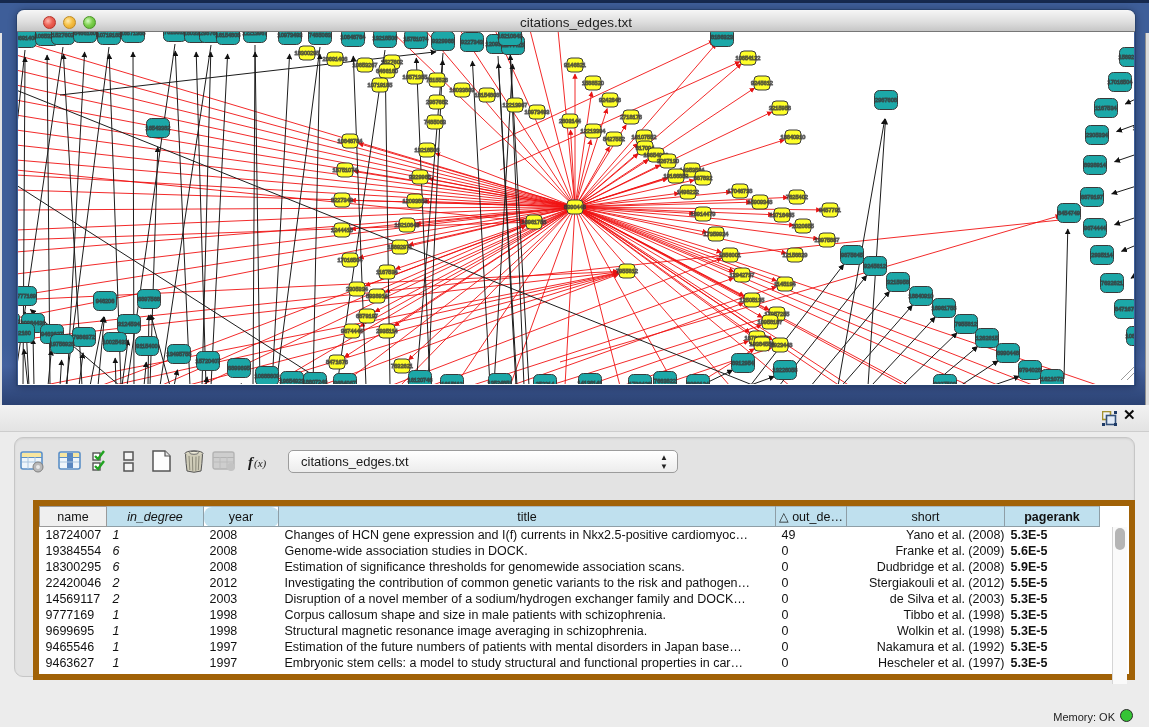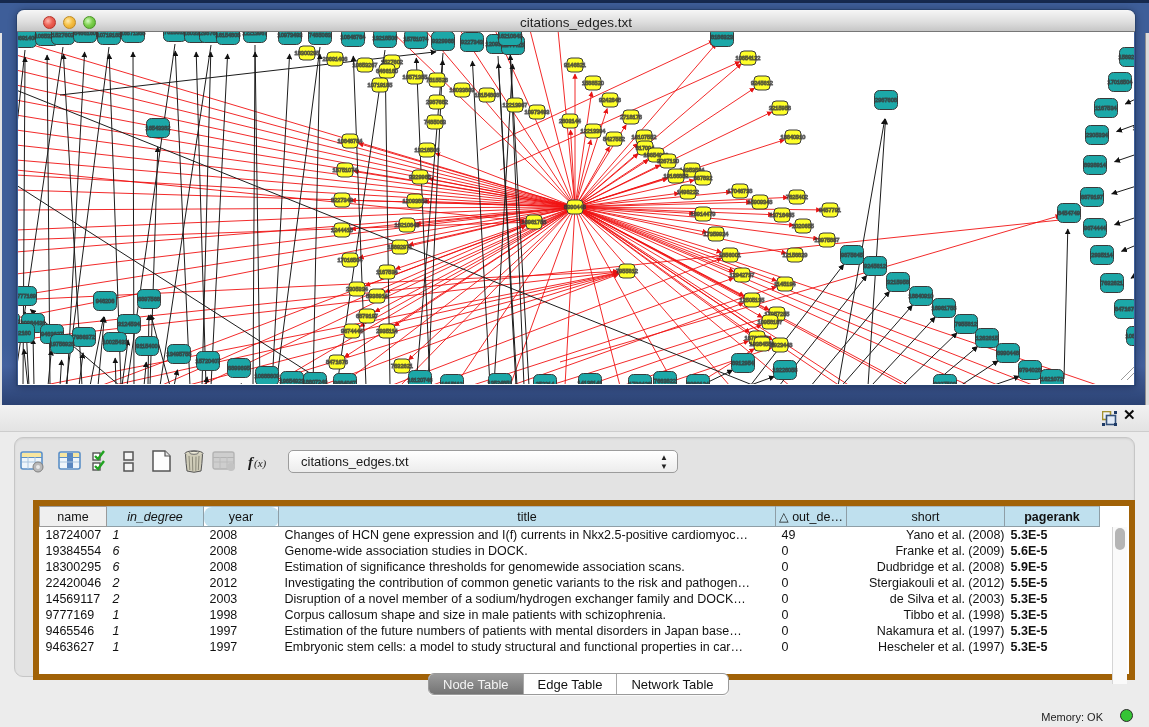--- a/index.html
+++ b/index.html
@@ -66,21 +66,21 @@
 #vsb .th { position:absolute; left:2px; top:1px; width:10px; height:22px; background:#b5b5b5; border-radius:6px; }
 
 
 #tabs { position:absolute; left:428px; top:673px; height:22px; display:flex;
   border:1px solid #9a9a9a; border-radius:6px; overflow:hidden; background:#fff;
   font-size:13px; box-shadow:0 1px 0 rgba(255,255,255,.7); }
 #tabs div { padding:0 14px; line-height:21px; color:#111; border-left:1px solid #aaa; }
 #tabs div:first-child { border-left:none; background:linear-gradient(#9b9b9b,#747474); color:#f4f4f4; }
 
 
-#mem { position:absolute; right:46px; top:711px; font-size:11px; color:#222; }
+#mem { position:absolute; right:34px; top:711px; font-size:11px; color:#222; }
 #memdot { position:absolute; right:16px; top:709px; width:13px; height:13px; border-radius:50%;
   background:#35c435; border:1px solid #2a2a2a; }
 </style></head>
 <body>
 <div id="stage">
   <div id="topline"></div>
   <div id="desk"></div>
   <div id="deskbot"></div>
   <div id="lstrip"></div>
     <div id="rstrip"></div>
@@ -762,44 +762,48 @@
           <tr>
             <td class="c1">9777169</td>
             <td class="c2">1</td>
             <td class="c3">1998</td>
             <td class="c4">Corpus callosum shape and size in male patients with schizophrenia.</td>
             <td class="c5">0</td>
             <td class="c6">Tibbo et al. (1998)</td>
             <td class="c7">5.3E-5</td>
           </tr>
           <tr>
+            <td class="c1">9699695</td>
+            <td class="c2">1</td>
+            <td class="c3">1998</td>
+            <td class="c4">Structural magnetic resonance image averaging in schizophrenia.</td>
+            <td class="c5">0</td>
+            <td class="c6">Wolkin et al. (1998)</td>
+            <td class="c7">5.3E-5</td>
+          </tr>
+          <tr>
             <td class="c1">9465546</td>
             <td class="c2">1</td>
             <td class="c3">1997</td>
             <td class="c4">Estimation of the future numbers of patients with mental disorders in Japan base…</td>
             <td class="c5">0</td>
-            <td class="c6">Nakamura et al. (1997)</td>
+            <td class="c6">Nakamura et al. (1992)</td>
             <td class="c7">5.3E-5</td>
           </tr>
           <tr>
             <td class="c1">9463627</td>
             <td class="c2">1</td>
             <td class="c3">1997</td>
             <td class="c4">Embryonic stem cells: a model to study structural and functional properties in car…</td>
             <td class="c5">0</td>
             <td class="c6">Hescheler et al. (1997)</td>
             <td class="c7">5.3E-5</td>
           </tr>
         </tbody>
     </table>
     <div id="vsb">
         <div class="th"></div>
       </div>
   </div>
 
-  <div id="tabs">
-      <div>Node Table</div>
-      <div>Edge Table</div>
-      <div>Network Table</div>
-    </div>
   <div id="mem">Memory: OK</div>
     <div id="memdot"></div>
 </div>
 
 </body></html>

